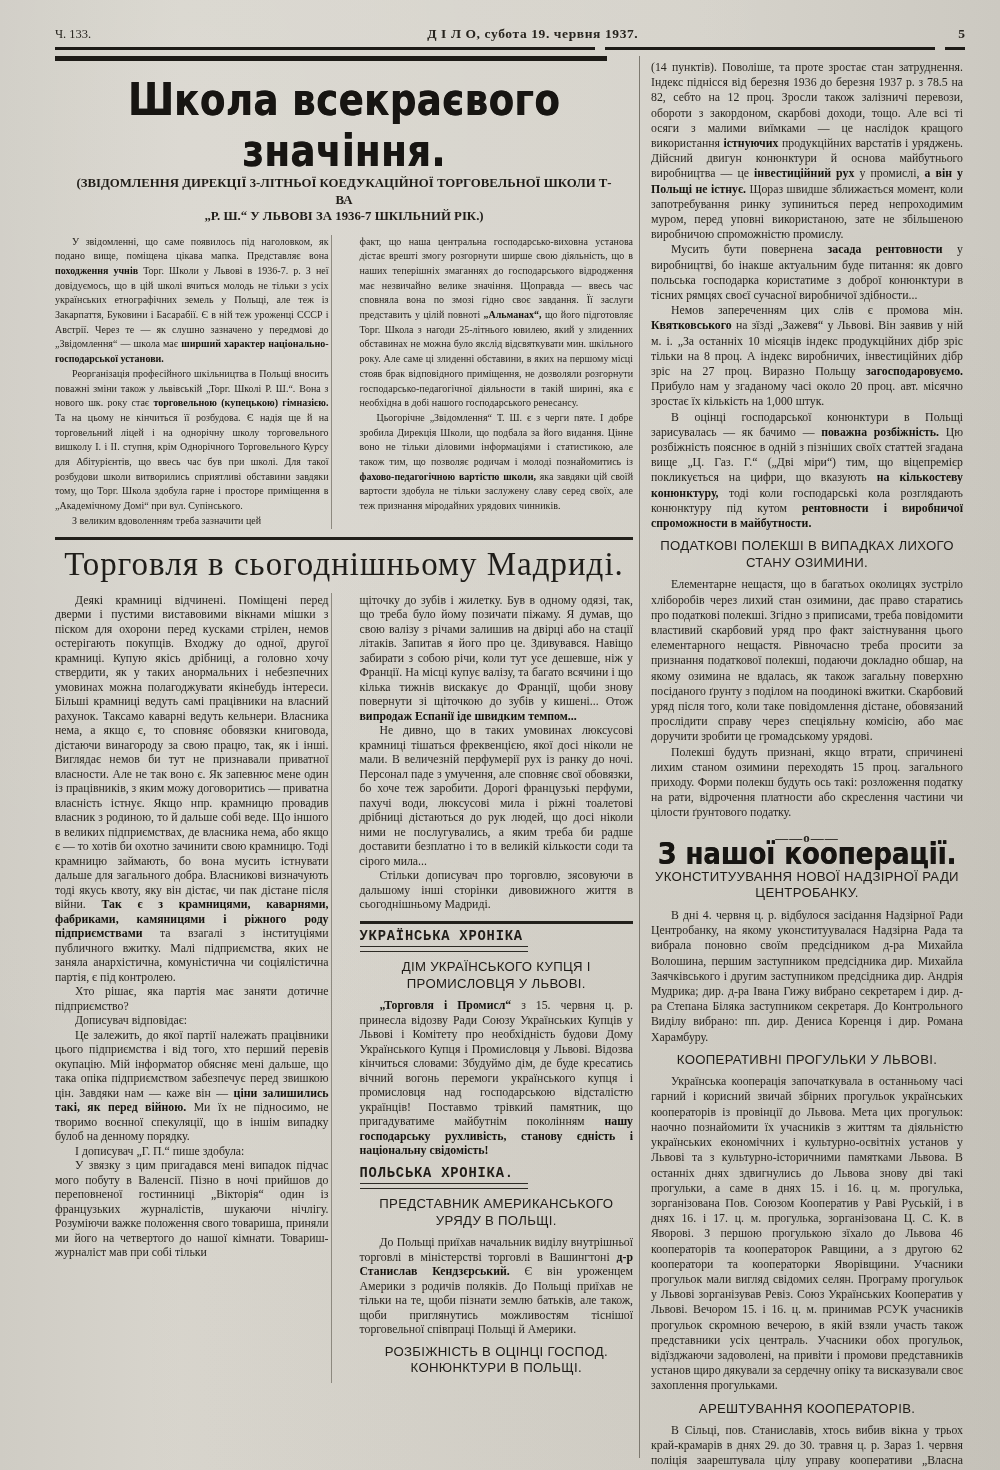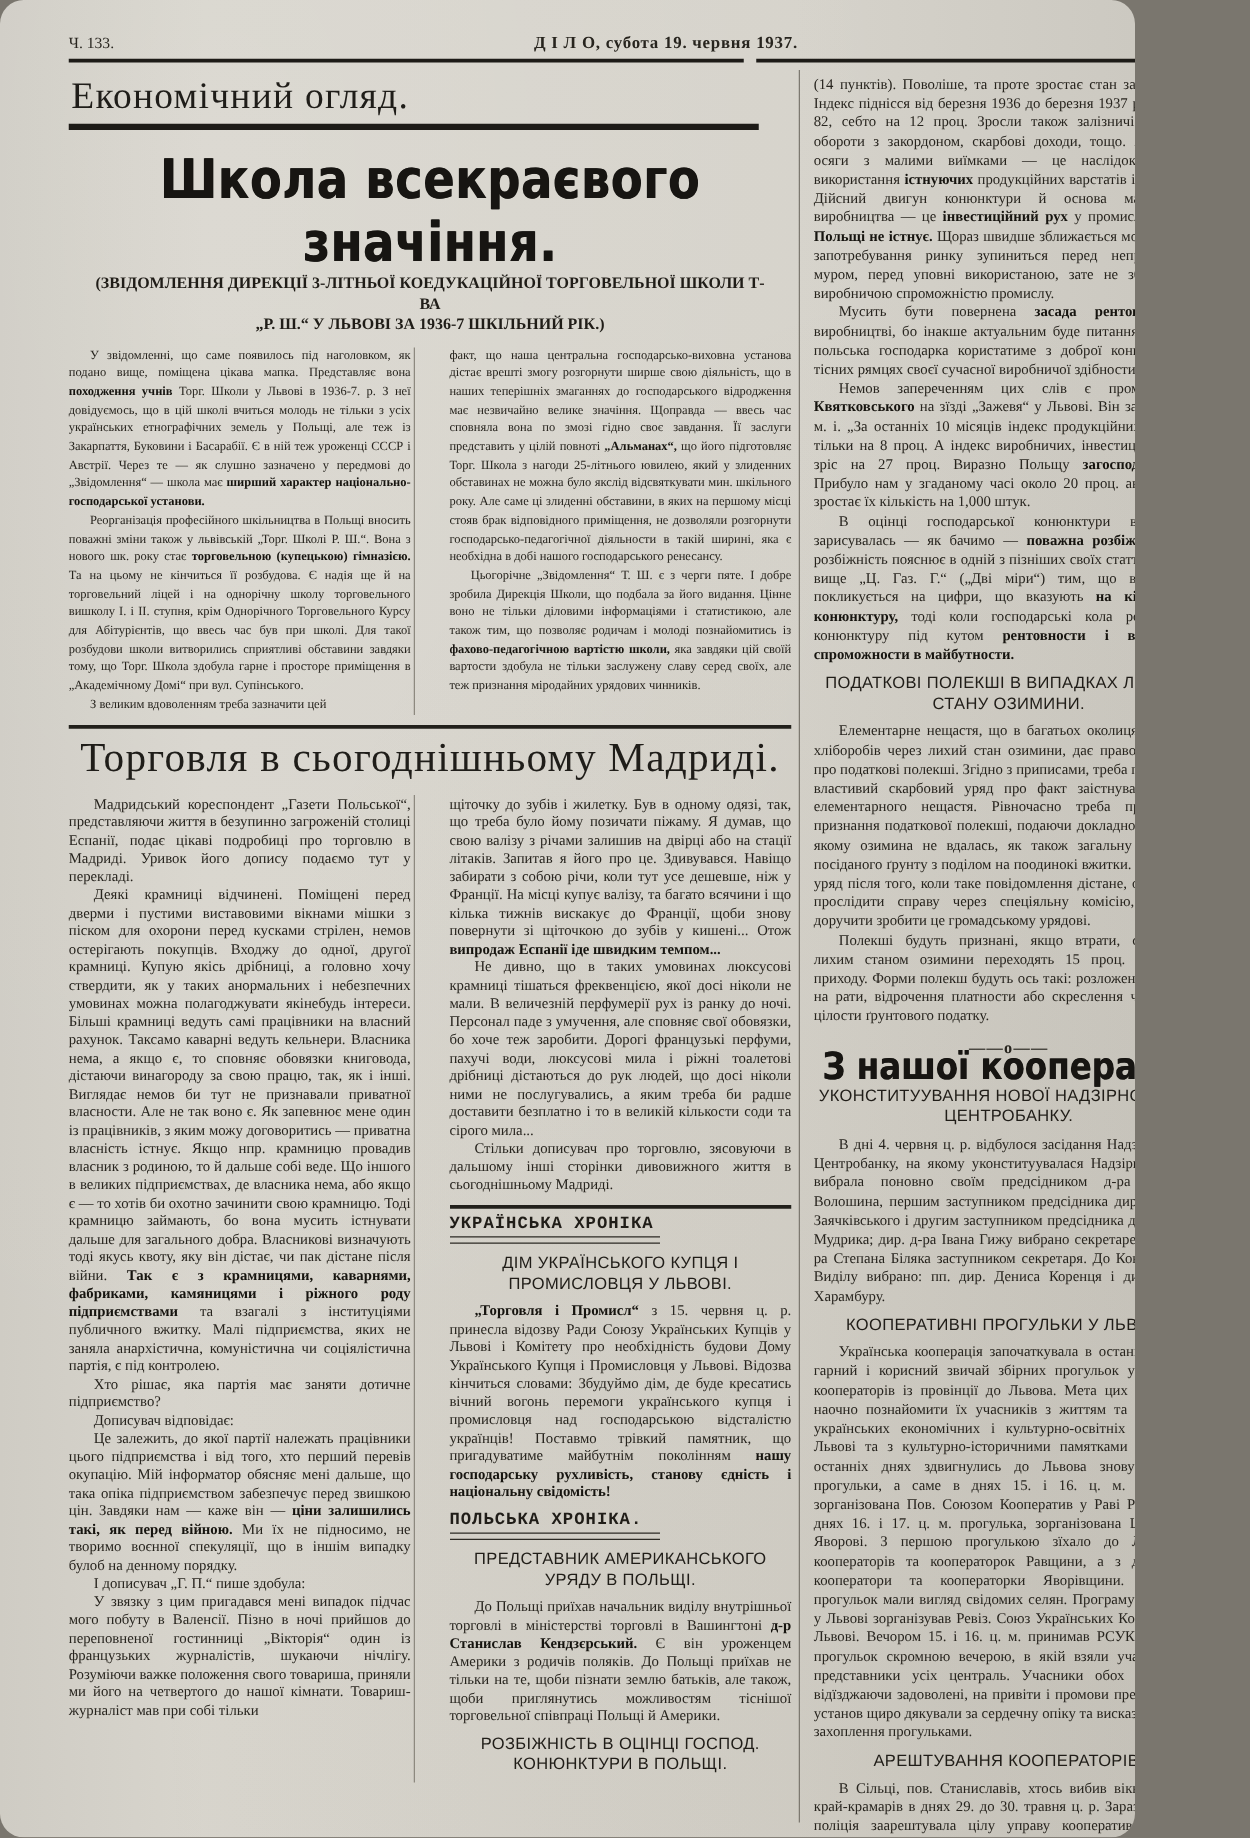--- a/index.html
+++ b/index.html
@@ -1,22 +1,22 @@
 <!DOCTYPE html>
 <html><head>
 <meta charset="utf-8">
 <style>
   html,body{margin:0;padding:0;background:#7a766e;}
   .page{
-    position:relative;width:908px;height:1470px;overflow:hidden;
+    position:relative;width:1000px;height:1470px;overflow:hidden;
     background:
       radial-gradient(ellipse at 20% 10%, rgba(255,255,255,.10), rgba(0,0,0,0) 55%),
       radial-gradient(ellipse at 85% 90%, rgba(90,80,60,.08), rgba(0,0,0,0) 60%),
       linear-gradient(90deg,#cfccc4,#d8d5cd 18%,#d6d3cb 70%,#ccc9c1);
-    font-family:"Liberation Serif",serif;color:#27241e;border-radius:19px;
+    font-family:"Liberation Serif",serif;color:#27241e;
   }
   
   .header{position:absolute;top:26px;left:55px;width:910px;display:flex;justify-content:space-between;align-items:baseline;}
   .issue{font-size:12.5px;}
   .masthead{font-weight:bold;font-size:13.5px;letter-spacing:.6px;margin-left:16px;}
   .pageno{font-weight:bold;font-size:13.5px;}
   .header-rule{position:absolute;top:47px;left:55px;width:910px;display:flex;gap:10px;}
   .header-rule div{height:3px;background:#1d1b17;}
   .hr-a{width:540px;} .hr-b{width:330px;} .hr-c{flex:1;}
   .vrule-main{position:absolute;left:639px;top:56px;height:1402px;width:1px;background:#7d7970;}
@@ -71,21 +71,20 @@
   </div>
   <div class="header-rule">
     <div class="hr-a"></div>
       <div class="hr-b"></div>
       <div class="hr-c"></div>
   </div>
   <div class="vrule-main"></div>
 
   <div class="left-area">
 
-    <div class="section-title">Економічний огляд.</div>
     <div class="title-rule"></div>
 
     <div class="display-headline">Школа всекраєвого значіння.</div>
     <div class="subtitle">
       <span>(ЗВІДОМЛЕННЯ ДИРЕКЦІЇ 3-ЛІТНЬОЇ КОЕДУКАЦІЙНОЇ ТОРГОВЕЛЬНОЇ ШКОЛИ Т-ВА</span><br>
       <span>„Р. Ш.“ У ЛЬВОВІ ЗА 1936-7 ШКІЛЬНИЙ РІК.)</span>
     </div>
 
     <div class="cols">
       <div class="col">
@@ -97,21 +96,20 @@
         <p class="noindent">факт, що наша центральна господарсько-виховна установа дістає врешті змогу розгорнути ширше свою діяльність, що в наших теперішніх змаганнях до господарського відродження має незвичайно велике значіння. Щоправда — ввесь час сповняла вона по змозі гідно своє завдання. Її заслуги представить у цілій повноті <b>„Альманах“,</b> що його підготовляє Торг. Школа з нагоди 25-літнього ювилею, який у злиденних обставинах не можна було якслід відсвяткувати мин. шкільного року. Але саме ці злиденні обставини, в яких на першому місці стояв брак відповідного приміщення, не дозволяли розгорнути господарсько-педагогічної діяльности в такій ширині, яка є необхідна в добі нашого господарського ренесансу.</p>
         <p>Цьогорічне „Звідомлення“ Т. Ш. є з черги пяте. І добре зробила Дирекція Школи, що подбала за його видання. Цінне воно не тільки діловими інформаціями і статистикою, але також тим, що позволяє родичам і молоді познайомитись із <b>фахово-педагогічною вартістю школи,</b> яка завдяки цій своїй вартости здобула не тільки заслужену славу серед своїх, але теж признання міродайних урядових чинників.</p>
       </div>
     </div>
 
     <div class="mid-rule"></div>
     <div class="madrid-headline">Торговля в сьогоднішньому Мадриді.</div>
 
     <div class="cols madrid">
       <div class="col">
-        <p>Мадридський кореспондент „Газети Польської“, представляючи життя в безупинно загроженій столиці Еспанії, подає цікаві подробиці про торговлю в Мадриді. Уривок його допису подаємо тут у перекладі.</p>
         <p>Деякі крамниці відчинені. Поміщені перед дверми і пустими виставовими вікнами мішки з піском для охорони перед кусками стрілен, немов остерігають покупців. Входжу до одної, другої крамниці. Купую якісь дрібниці, а головно хочу ствердити, як у таких анормальних і небезпечних умовинах можна полагоджувати якінебудь інтереси. Більші крамниці ведуть самі працівники на власний рахунок. Таксамо каварні ведуть кельнери. Власника нема, а якщо є, то сповняє обовязки книговода, дістаючи винагороду за свою працю, так, як і інші. Виглядає немов би тут не признавали приватної власности. Але не так воно є. Як запевнює мене один із працівників, з яким можу договоритись — приватна власність істнує. Якщо нпр. крамницю провадив власник з родиною, то й дальше собі веде. Що іншого в великих підприємствах, де власника нема, або якщо є — то хотів би охотно зачинити свою крамницю. Тоді крамницю займають, бо вона мусить істнувати дальше для загального добра. Власникові визначують тоді якусь квоту, яку він дістає, чи пак дістане після війни. <b>Так є з крамницями, каварнями, фабриками, камяницями і ріжного роду підприємствами</b> та взагалі з інституціями публичного вжитку. Малі підприємства, яких не заняла анархістична, комуністична чи соціялістична партія, є під контролею.</p>
         <p>Хто рішає, яка партія має заняти дотичне підприємство?</p>
         <p>Дописувач відповідає:</p>
         <p>Це залежить, до якої партії належать працівники цього підприємства і від того, хто перший перевів окупацію. Мій інформатор обясняє мені дальше, що така опіка підприємством забезпечує перед звишкою цін. Завдяки нам — каже він — <b>ціни залишились такі, як перед війною.</b> Ми їх не підносимо, не творимо воєнної спекуляції, що в іншім випадку булоб на денному порядку.</p>
         <p>І дописувач „Г. П.“ пише здобула:</p>
         <p>У звязку з цим пригадався мені випадок підчас мого побуту в Валенсії. Пізно в ночі прийшов до переповненої гостинниці „Вікторія“ один із французьких журналістів, шукаючи нічлігу. Розуміючи важке положення свого товариша, приняли ми його на четвертого до нашої кімнати. Товариш-журналіст мав при собі тільки</p>
       </div>
       <div class="col">
         <p class="noindent">щіточку до зубів і жилетку. Був в одному одязі, так, що треба було йому позичати піжаму. Я думав, що свою валізу з річами залишив на двірці або на стації літаків. Запитав я його про це. Здивувався. Навіщо забирати з собою річи, коли тут усе дешевше, ніж у Франції. На місці купує валізу, та багато всячини і що кілька тижнів вискакує до Франції, щоби знову повернути зі щіточкою до зубів у кишені... Отож <b>випродаж Еспанії іде швидким темпом...</b></p>
         <p>Не дивно, що в таких умовинах люксусові крамниці тішаться фреквенцією, якої досі ніколи не мали. В величезній перфумерії рух із ранку до ночі. Персонал паде з умучення, але сповняє свої обовязки, бо хоче теж заробити. Дорогі французькі перфуми, пахучі води, люксусові мила і ріжні тоалетові дрібниці дістаються до рук людей, що досі ніколи ними не послугувались, а яким треба би радше доставити безплатно і то в великій кількости соди та сірого мила...</p>

